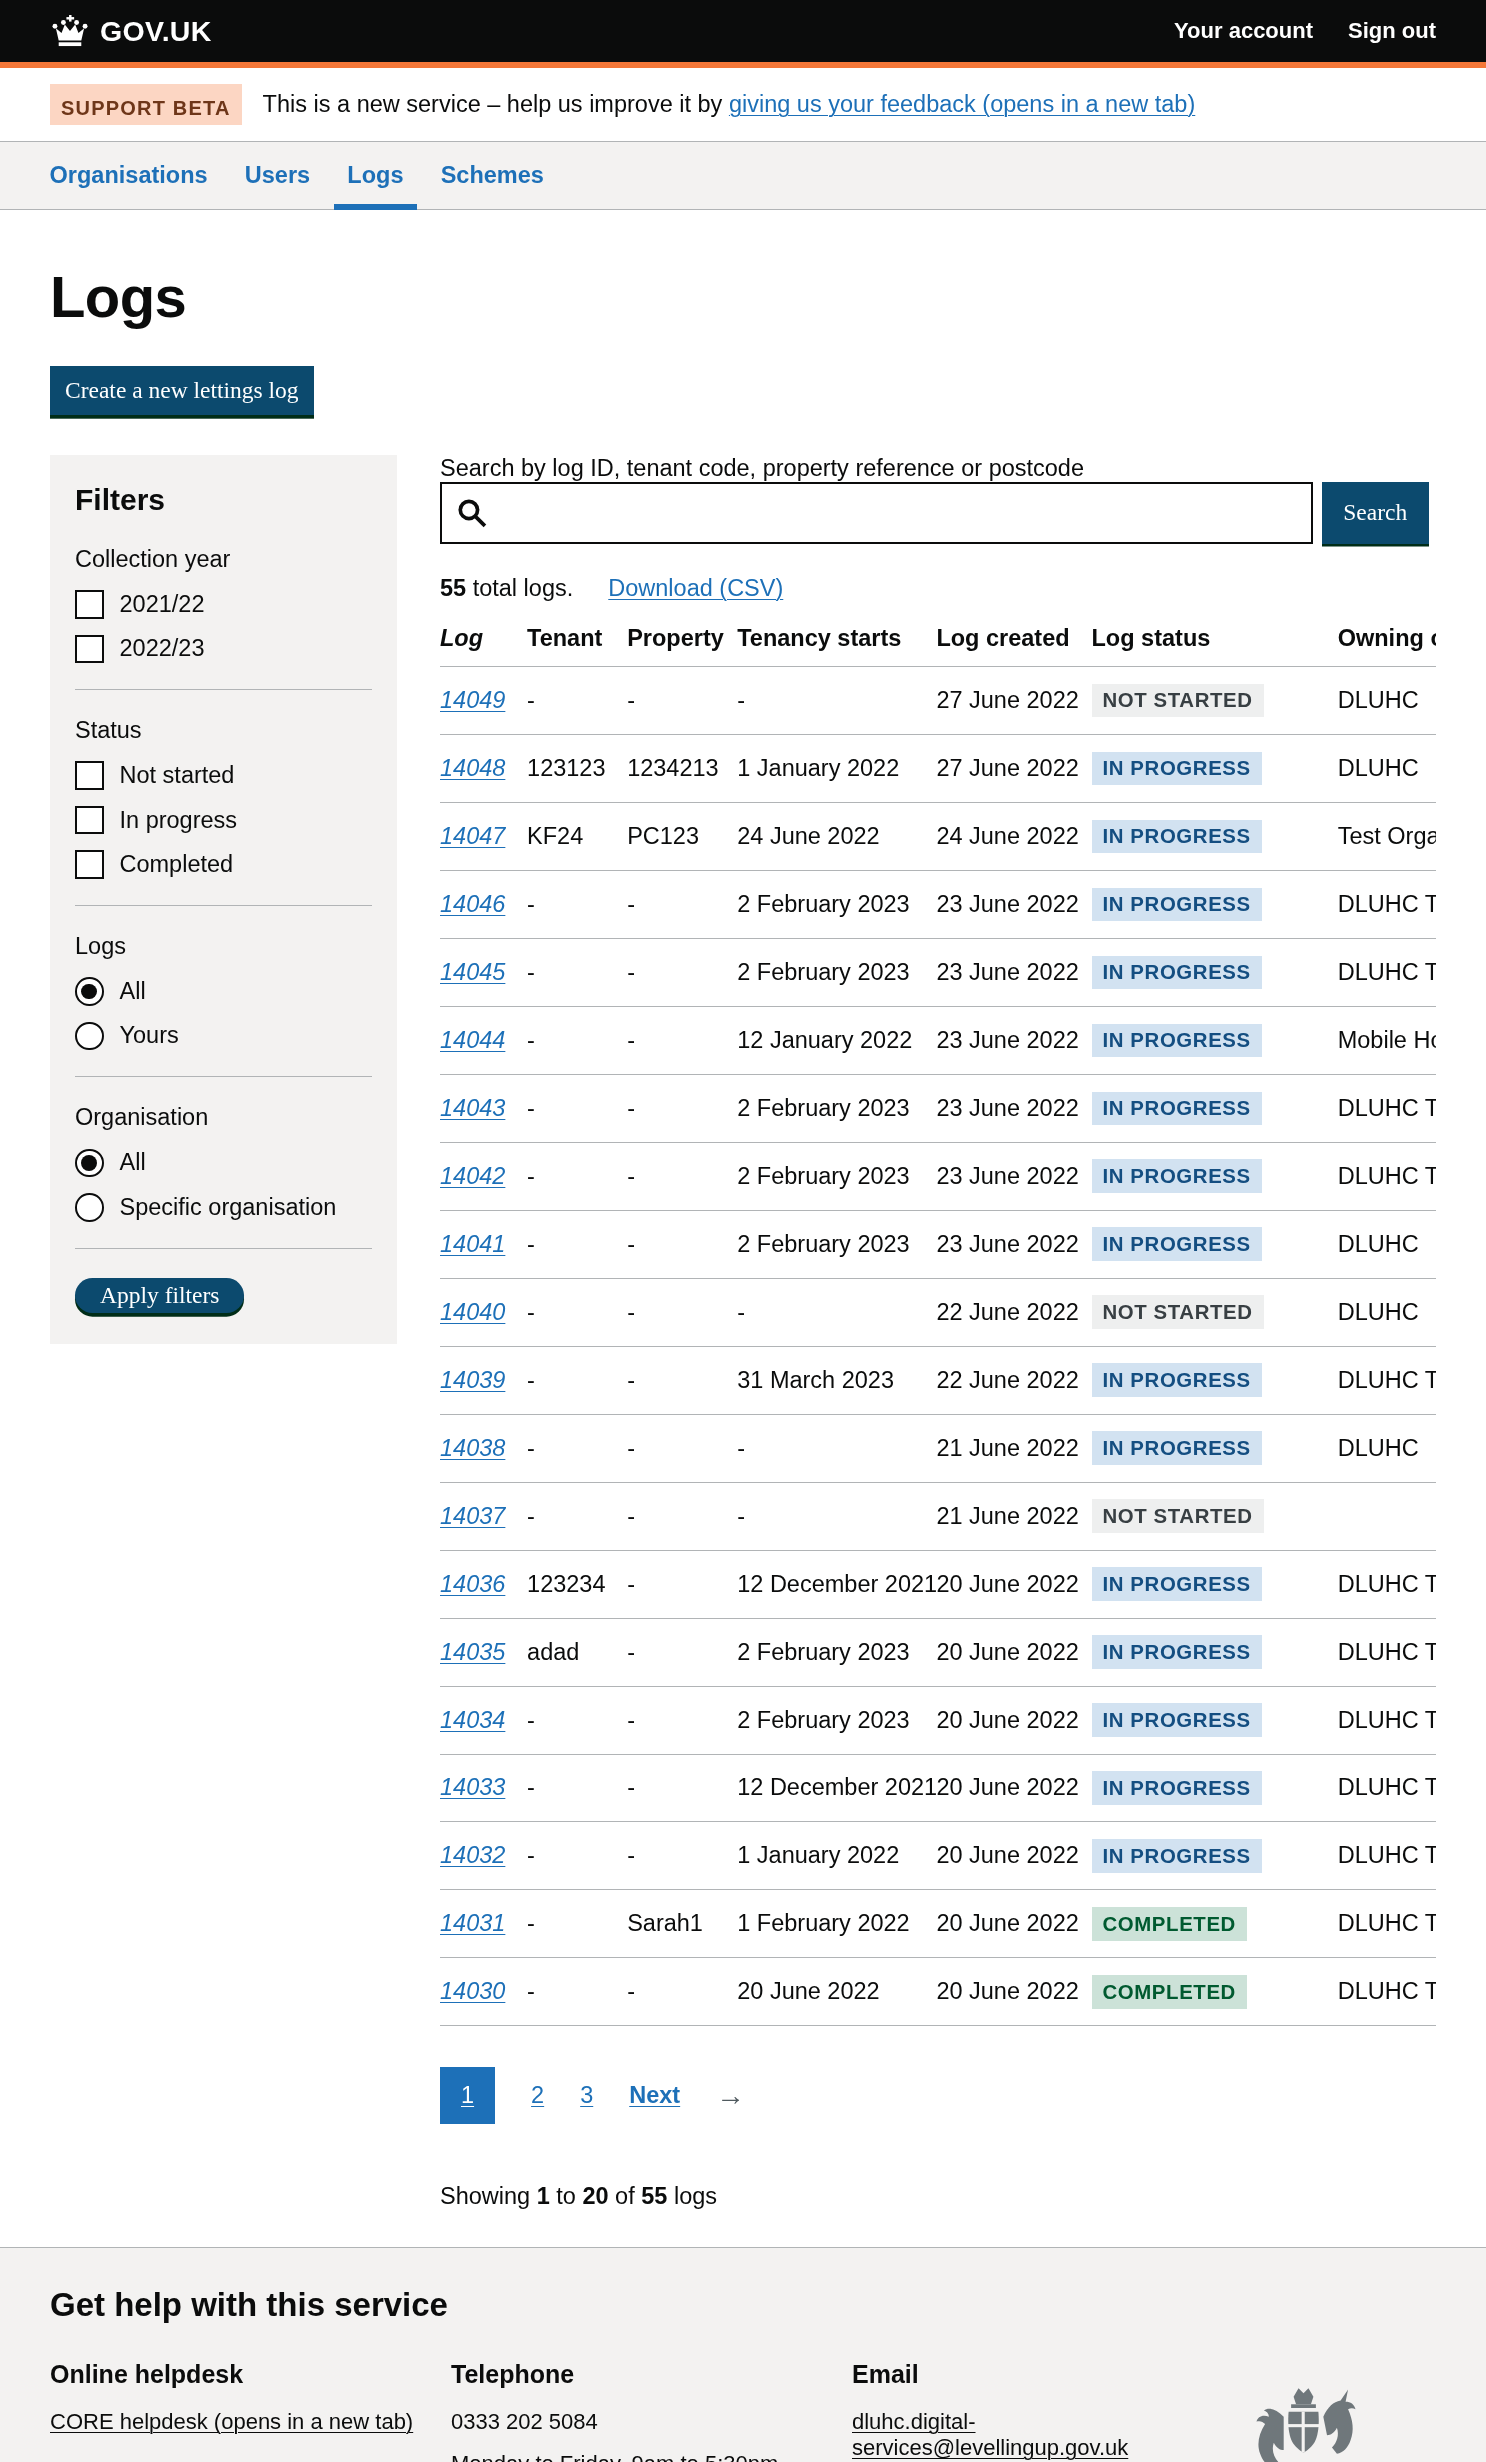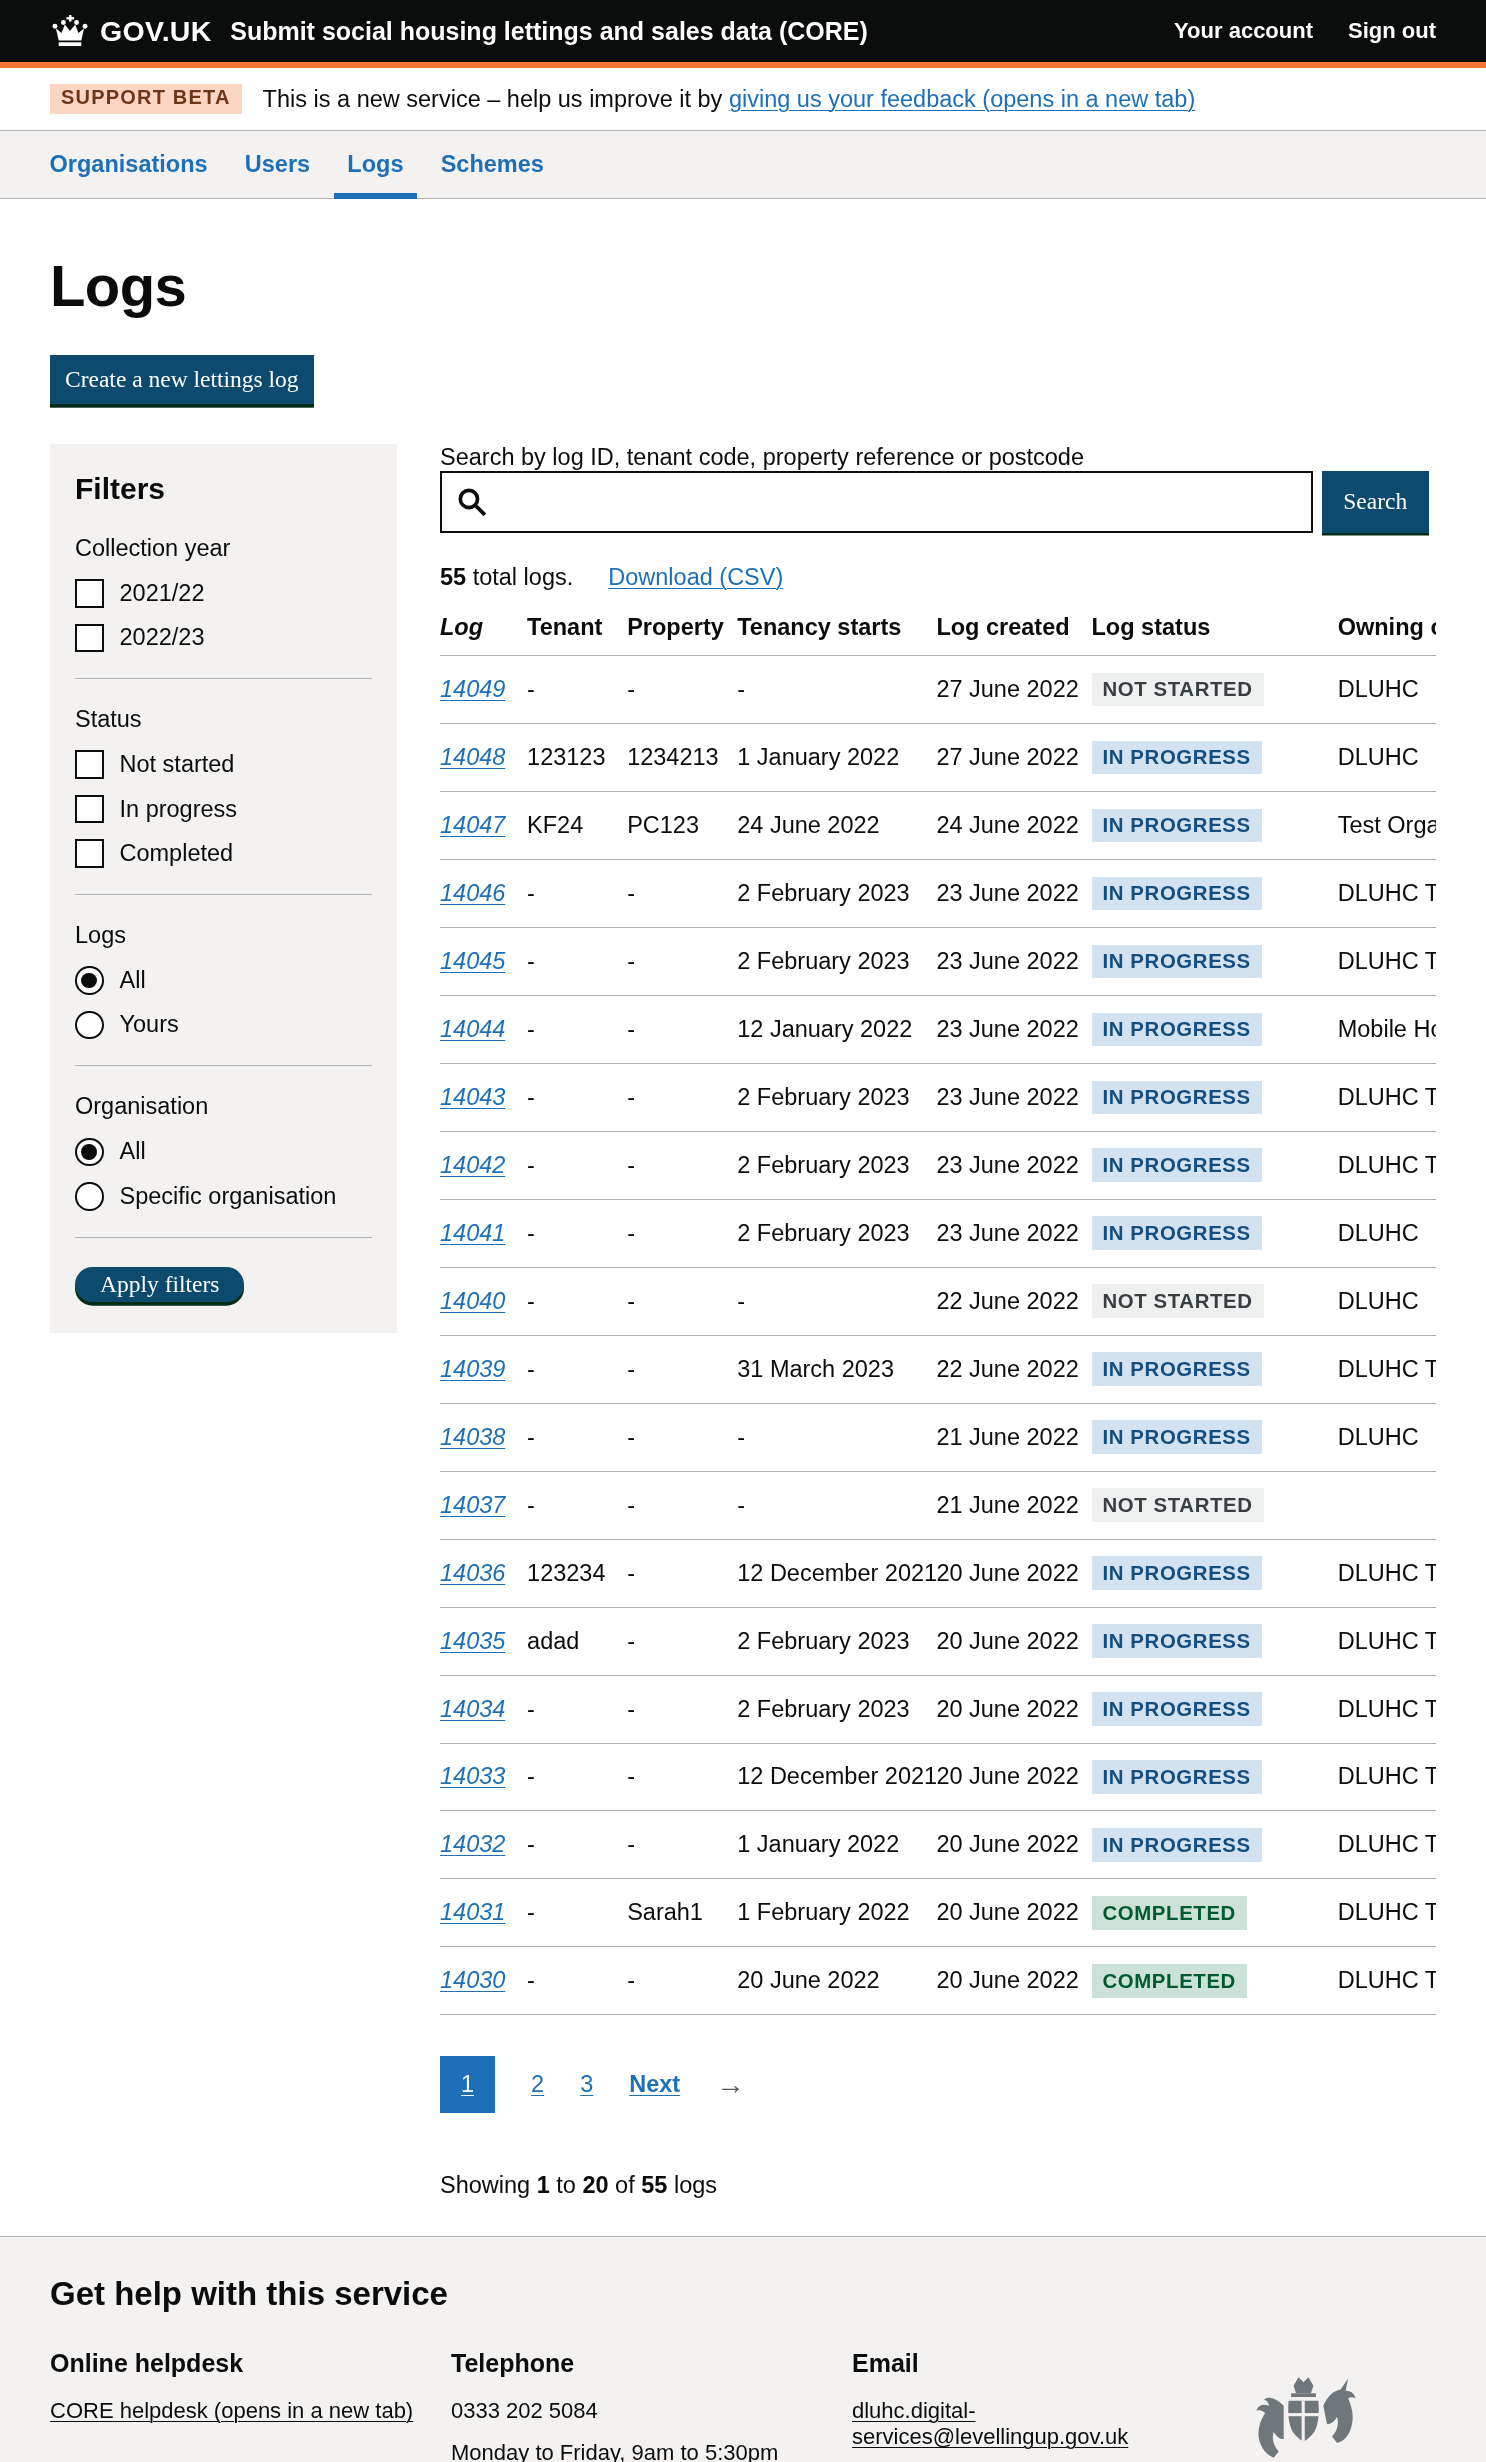--- a/index.html
+++ b/index.html
@@ -21,21 +21,21 @@
   .gov-header .crown { width: 40px; height: 32px; margin-right: 10px; flex: none; }
   .logotype { color: #fff; font-weight: bold; font-size: 28.5px; letter-spacing: 0.3px; }
   .service-name { color: #fff; font-size: 25px; margin-left: 18.6px; font-weight: bold; }
   .hspace { flex: 1; }
   .header-link { color: #fff; font-weight: bold; font-size: 22px; margin-left: 35px; text-decoration: none; }
 
   
   .phase-banner { padding: 16px 50px; border-bottom: 1.2px solid #b1b4b6; display: flex; align-items: center; font-size: 23.5px; flex: none; }
   .phase-tag {
     background: #fcd6c3; color: #6e3619; font-weight: bold; font-size: 20px;
-    letter-spacing: 1.2px; padding: 2px 11px 5px; margin-right: 21px; white-space: nowrap;
+    letter-spacing: 1.2px; padding: 13px 11px 5px; margin-right: 21px; white-space: nowrap;
   }
 
   
   .primary-nav { background: #f3f2f1; border-bottom: 1.2px solid #b1b4b6; padding: 0 36px; display: flex; gap: 10px; flex: none; }
   .nav-tab {
     font-size: 23.5px; font-weight: bold; color: #1d70b8; text-decoration: none;
     padding: 20px 13.6px 15px; border-bottom: 6.2px solid transparent; margin-bottom: -1.2px;
   }
   .nav-tab.active { border-bottom-color: #1d70b8; }
 
@@ -127,21 +127,20 @@
         <rect x="16.2" y="2.2" width="8.2" height="2.6"></rect>
       <circle cx="4" cy="12" r="2.6"></circle>
         <circle cx="13" cy="8" r="2.6"></circle>
         <circle cx="27" cy="8" r="2.6"></circle>
         <circle cx="36" cy="12" r="2.6"></circle>
       <path d="M5 14 L11 19 L14.5 10 L20 17 L25.5 10 L29 19 L35 14 L32 27 L8 27 Z"></path>
       <rect x="8" y="29" width="24" height="4"></rect>
     </g>
   </svg>
   <span class="logotype" data-interactable="true">GOV.UK</span>
-  <span class="service-name" data-interactable="true">Submit social housing lettings and sales data (CORE)</span>
   <span class="hspace" data-interactable="false"></span>
   <a class="header-link" data-interactable="true">Your account</a>
   <a class="header-link" data-interactable="true">Sign out</a>
 </header>
 
 <div class="phase-banner" data-interactable="false">
   <strong class="phase-tag" data-interactable="false">SUPPORT BETA</strong>
   <span data-interactable="false"><span data-interactable="false">This is a new service – help us improve it by </span><a data-interactable="true">giving us your feedback (opens in a new tab)</a></span>
 </div>
 

